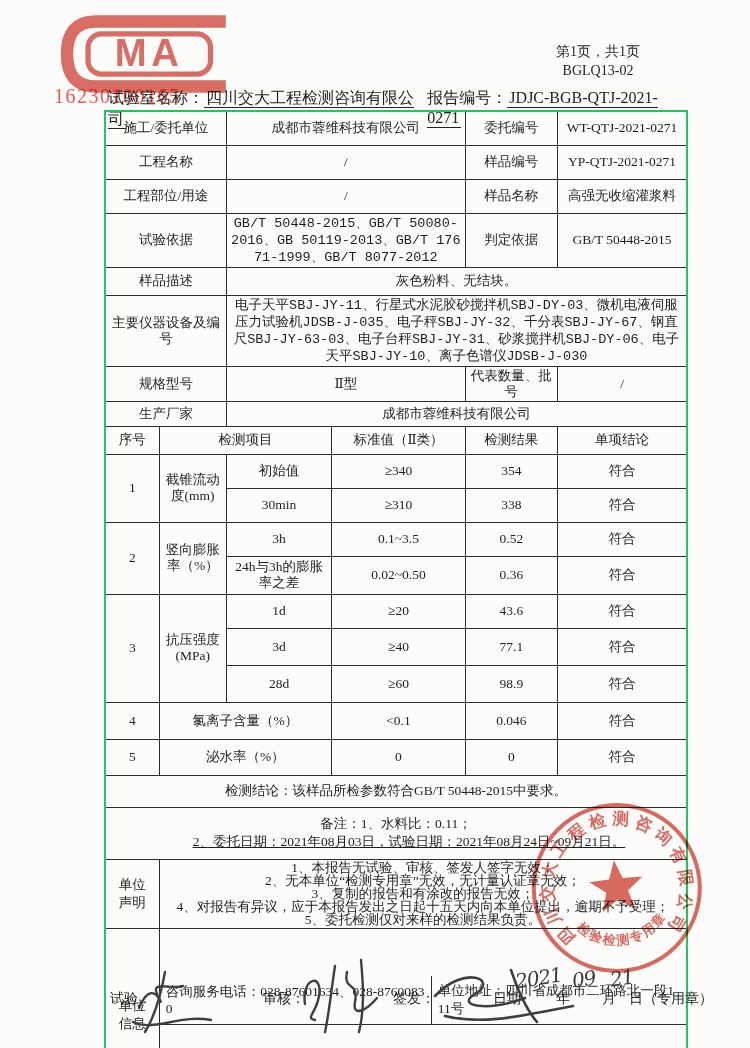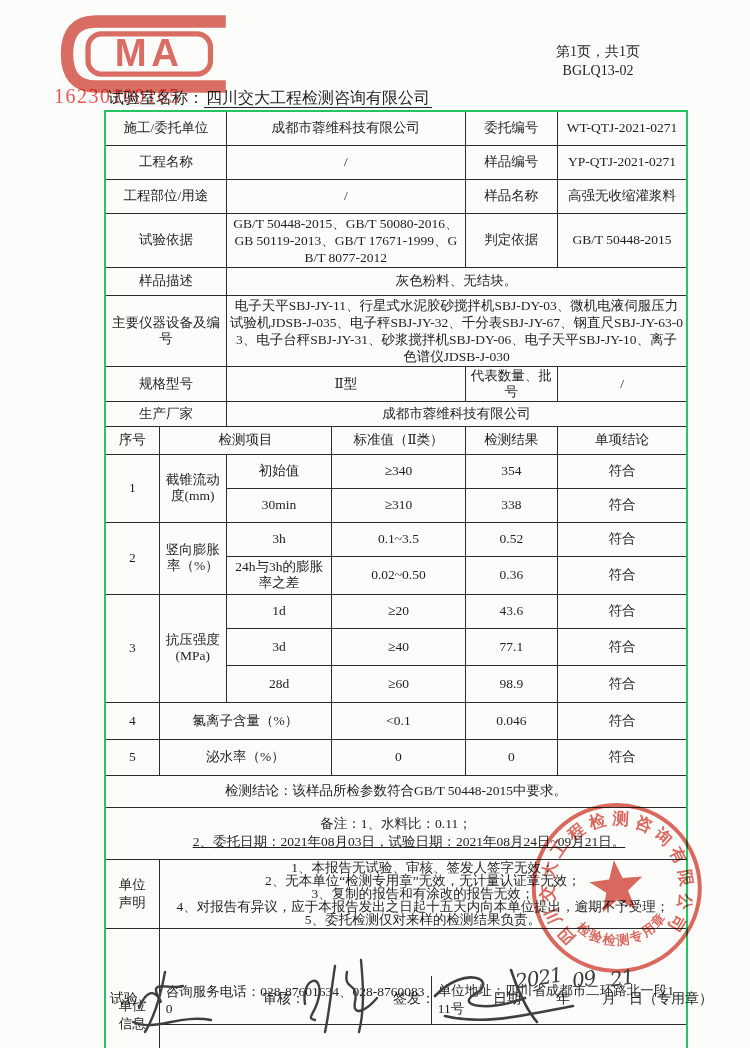--- a/index.html
+++ b/index.html
@@ -20,21 +20,21 @@
   .lab-line{position:absolute;left:108px;top:88px;width:580px;display:flex;
     justify-content:space-between;font-size:16px;z-index:2;}
   .u{border-bottom:1px solid #222;padding:0 2px 1px 2px;}
   
   table.main{position:absolute;left:104px;top:110px;width:584px;
     border-collapse:collapse;table-layout:fixed;z-index:2;
     border:2px solid #22c55e;background:transparent;}
   table.main td{border:1.5px solid #2b2b2b;font-size:13.5px;text-align:center;
     padding:1px 3px;overflow:hidden;word-break:break-all;}
   td.left{text-align:left;padding:2px 6px;}
-  td.just{text-align:justify;text-align-last:center;padding:1px 6px;font-size:13px;line-height:17px;}
+  td.just{text-align:justify;text-align-last:center;padding:1px 6px;font-size:13px;line-height:17px;font-family:Liberation Mono, monospace;}
   td.small{font-size:13px;line-height:16px;}
   .heavy-top td{border-top:2.5px solid #1f1f1f;}
   .note-l2{padding-left:26px;text-decoration:underline;}
   .stmt{font-size:12.8px;line-height:13.2px;text-align:left;}
   .split-cell{padding:0 !important;}
   .split{display:flex;width:100%;height:100%;align-items:center;margin-top:47px;}
   .split .l{width:272px;border-right:1.5px solid #2b2b2b;text-align:left;
     padding:6px 6px;box-sizing:border-box;align-self:stretch;display:flex;align-items:center;}
   .split .r{flex:1;text-align:left;padding:6px 6px;box-sizing:border-box;}
   
@@ -63,20 +63,23 @@
     <div>第1页，共1页</div>
     <div>BGLQ13-02</div>
   </div>
 
   <div class="serial-stamp">16230100165</div>
 
   <div class="lab-line">
     <span>
       <span>试验室名称：</span><span class="u">四川交大工程检测咨询有限公司</span>
     </span>
+    <span>
+      <span>报告编号：</span><span class="u">JDJC-BGB-QTJ-2021-0271</span>
+    </span>
   </div>
 
   <table class="main">
     <colgroup>
       <col style="width:54px">
         <col style="width:67px">
         <col style="width:105px">
       <col style="width:133px">
         <col style="width:92px">
         <col style="width:129px">

